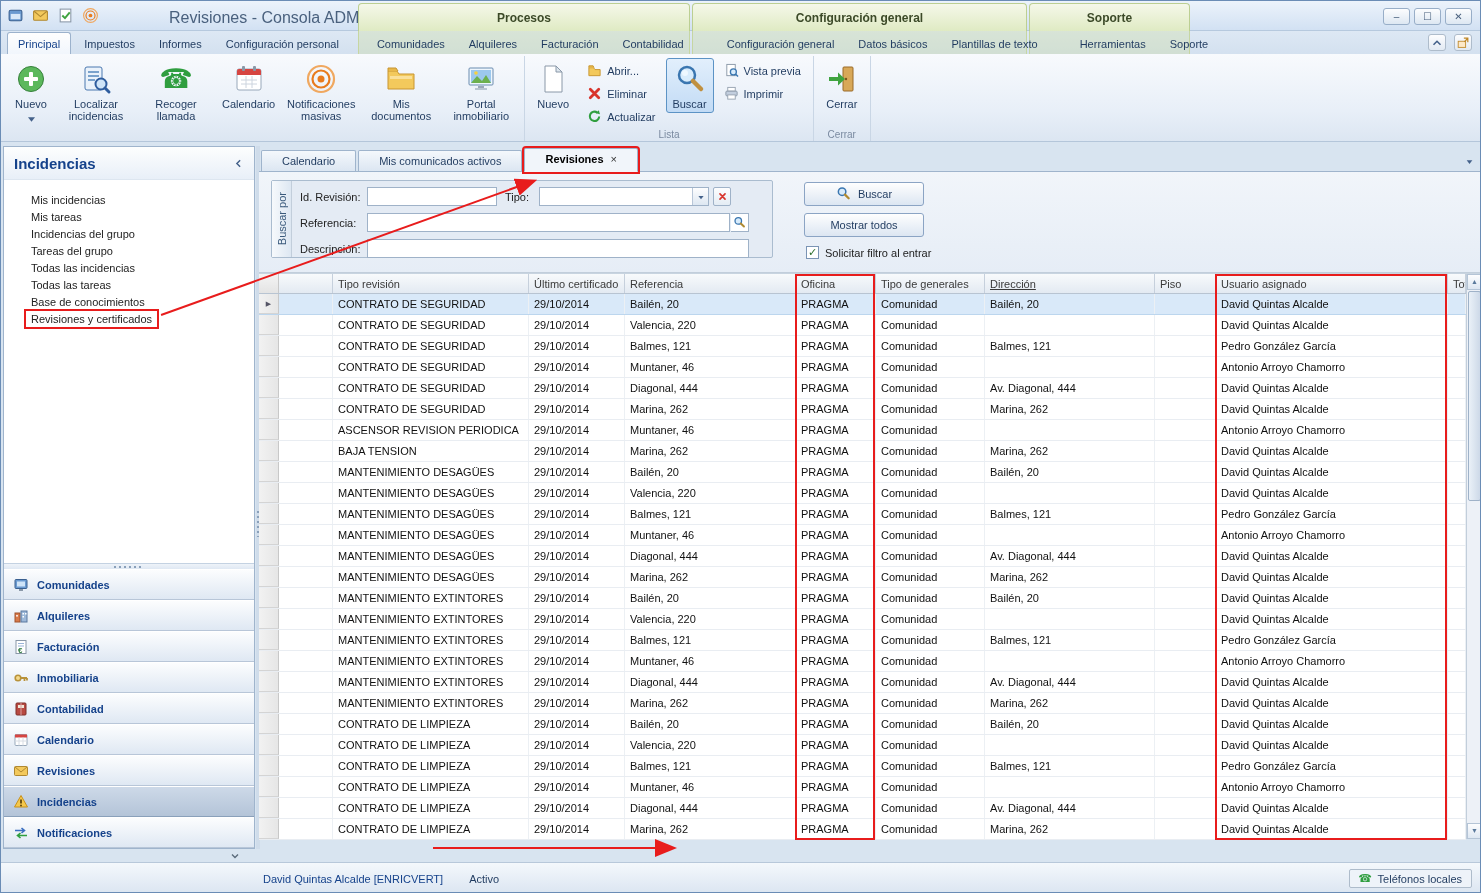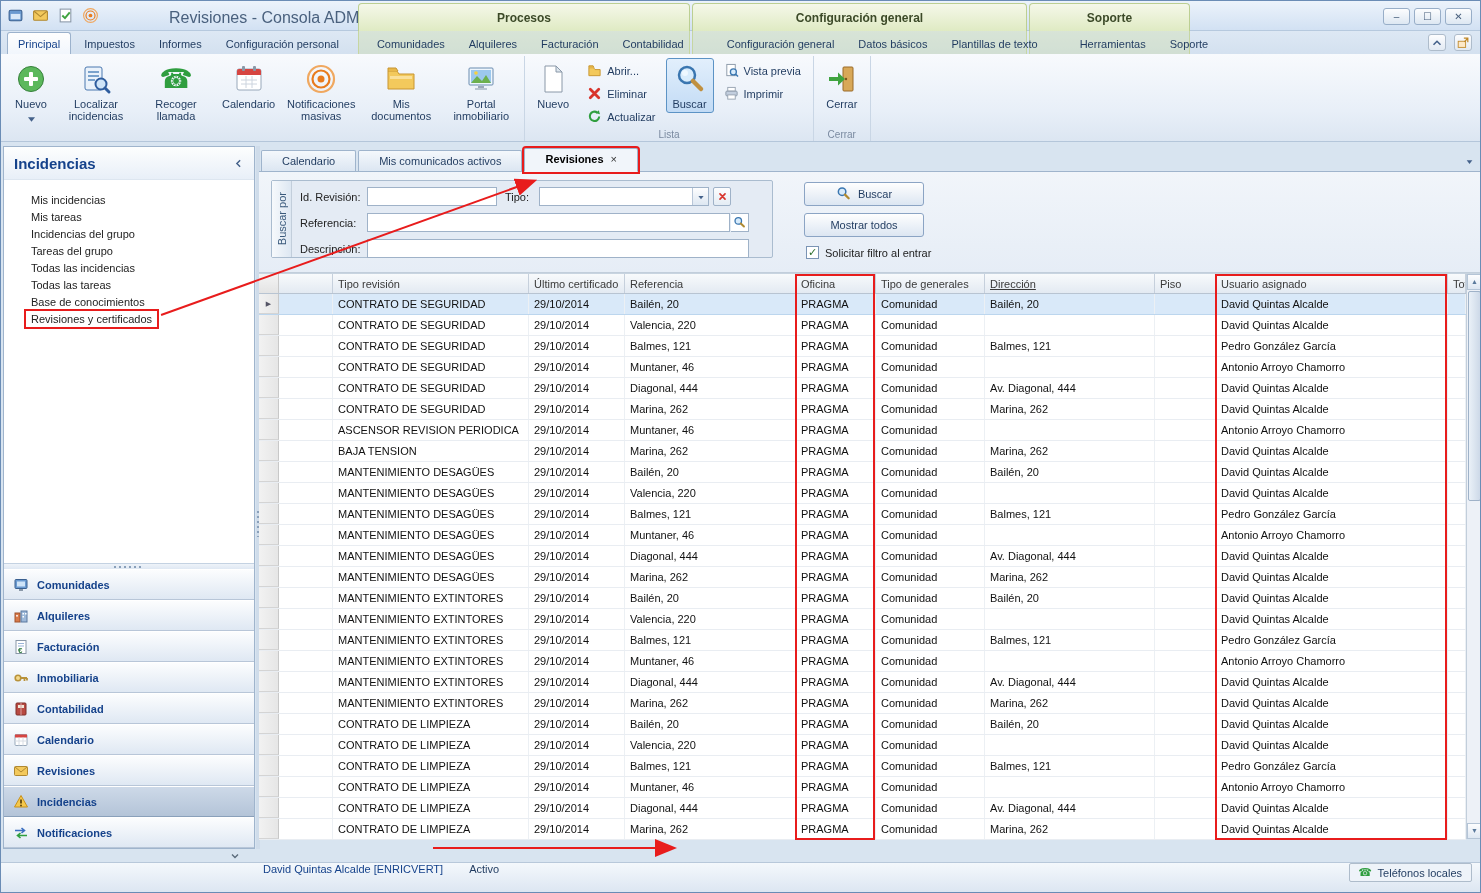--- a/index.html
+++ b/index.html
@@ -108,21 +108,21 @@
 .navrow{height:20px;background:linear-gradient(#eef3f9,#dfe8f3);border-top:1px solid #c2cedb;position:relative;display:flex;align-items:center;font-size:11px;color:#333}
 .nbtn{width:18px;height:16px;margin-left:2px;border:1px solid #aebccb;background:linear-gradient(#fefefe,#e2eaf3);font-size:7px;color:#44618a;text-align:center;line-height:14px;border-radius:2px;cursor:default}
 .nav-text{margin:0 9px;white-space:nowrap}
 .hs-arr{width:16px;height:16px;margin-left:26px;border:1px solid #b4c4d6;background:linear-gradient(#fdfdfe,#dde7f2);font-size:7px;color:#5a7a9c;text-align:center;line-height:14px}
 .hs-arr#hs-right{margin-left:0;margin-right:16px}
 .hs-track{flex:1;height:16px;margin:0;position:relative;background:#e2e9f1;border-top:1px solid #c9d4e0;border-bottom:1px solid #c9d4e0}
 .hs-thumb{position:absolute;left:228px;width:500px;top:0;height:14px;border:1px solid #9fb2c8;border-radius:2px;background:linear-gradient(#eaf1f8,#cdd9e8)}
 .hs-thumb::after{content:"";position:absolute;left:50%;top:4px;width:14px;height:6px;margin-left:-7px;background:repeating-linear-gradient(90deg,#8aa0ba 0 1px,transparent 1px 4px)}
 
 
-.statusbar{position:absolute;left:0;top:861px;width:100%;height:32px;background:linear-gradient(#f4f8fc,#dbe5f1);border-top:1px solid #b8c8da;font-size:11px;color:#15428b;display:flex;align-items:flex-start}
+.statusbar{position:absolute;left:0;top:861px;width:100%;height:32px;background:linear-gradient(#f4f8fc,#dbe5f1);border-top:1px solid #b8c8da;font-size:11px;color:#15428b;display:flex;align-items:center}
 .sb-user{margin-left:262px;white-space:nowrap}
 .sb-state{margin-left:26px;color:#1f3a5f}
 .sb-right{margin-left:auto;margin-right:8px;border:1px solid #aebccb;background:#eef3f9;padding:2px 9px;display:flex;align-items:center;gap:6px;border-radius:2px;color:#1f3a5f}
 
 #annsvg{position:absolute;left:0;top:0;width:1481px;height:893px;pointer-events:none;z-index:60}
 </style>
 </head>
 <body>
 
 <div id="app" style="--ann: #e81c1c;">

